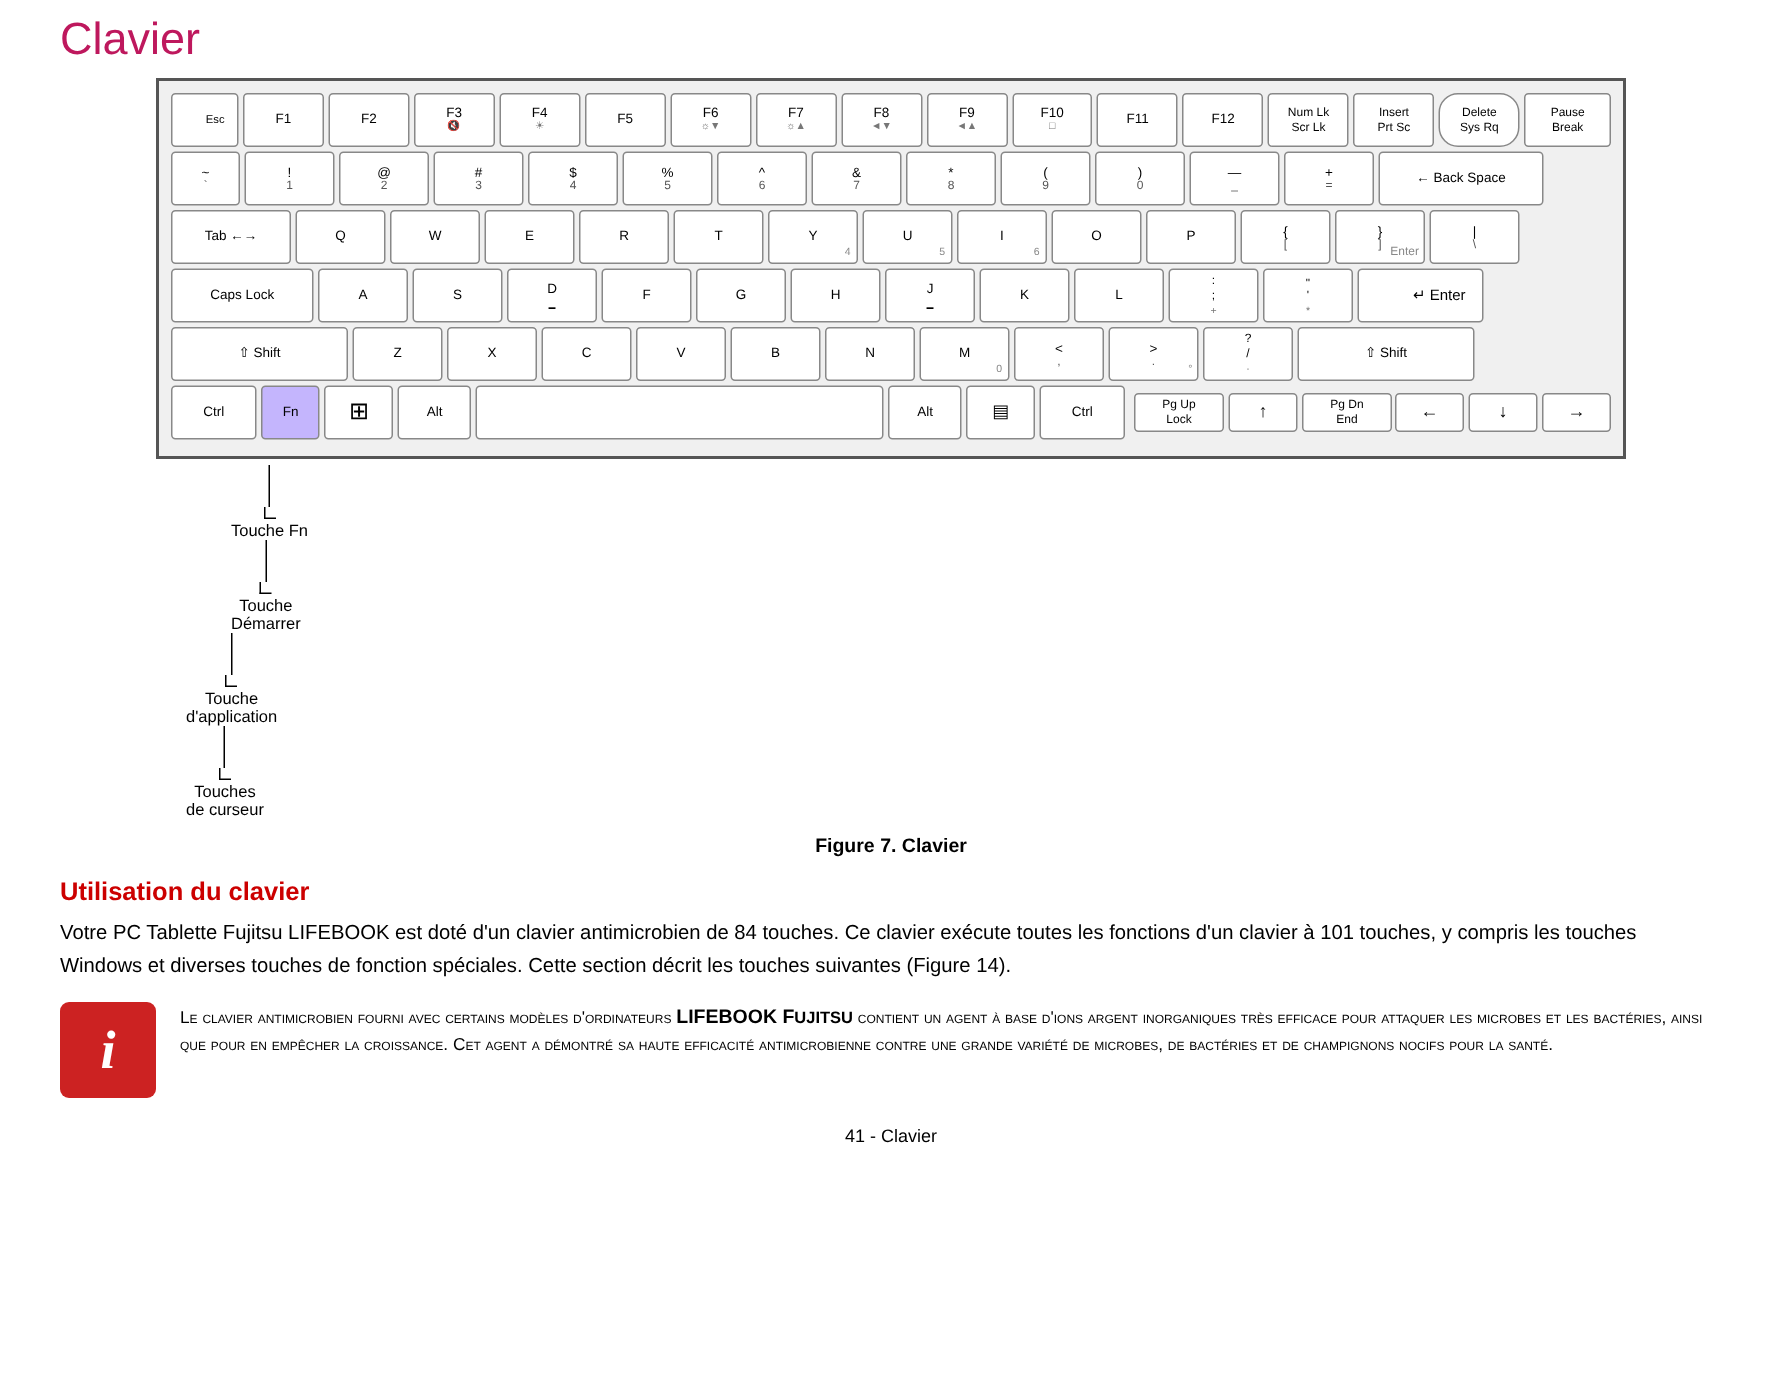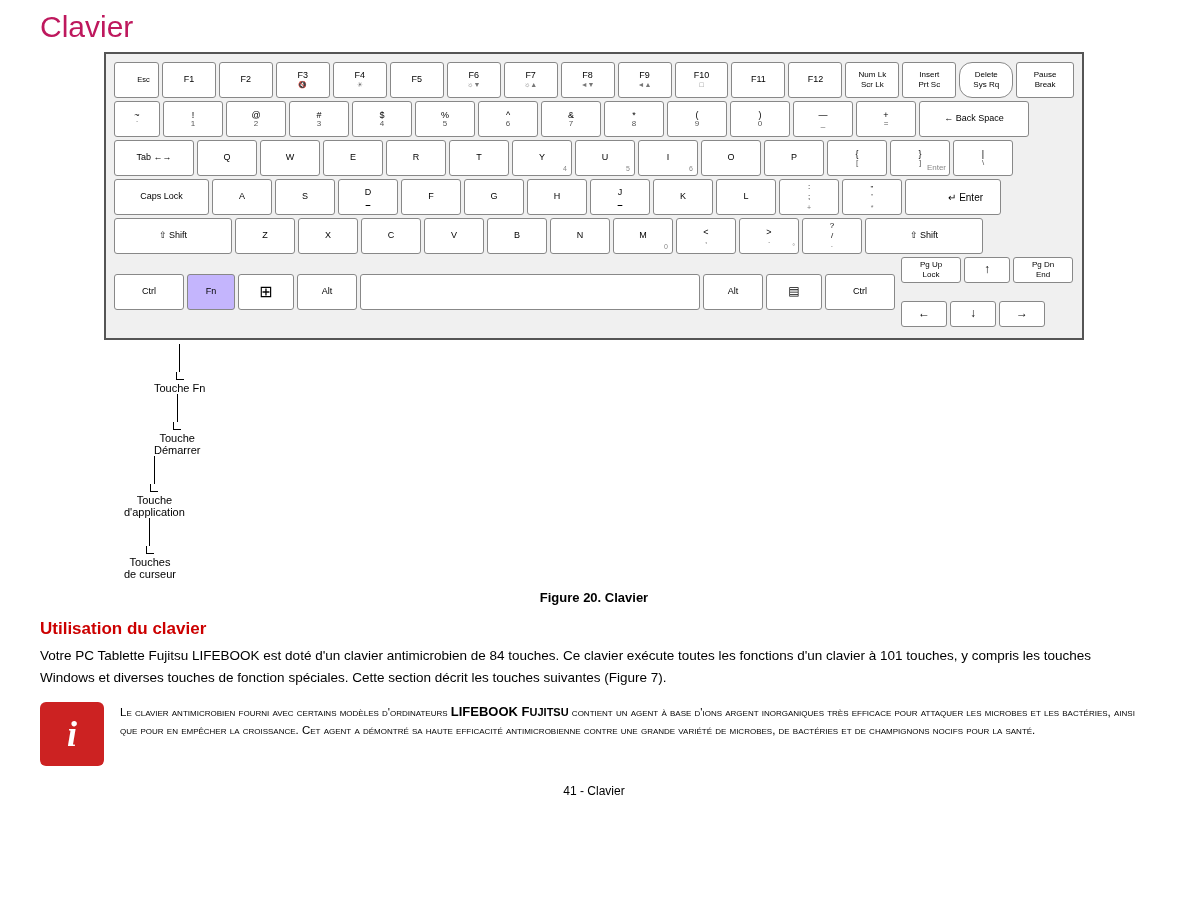--- a/index.html
+++ b/index.html
@@ -128,21 +128,21 @@
     .w-tilde { width: 46px; }
     .w-num { width: 60px; }
     .w-dash { width: 60px; }
     .w-eq { width: 60px; }
     .w-backspace { width: 110px; }
     .w-tab { width: 80px; }
     .w-letter { width: 60px; }
     .w-bracket { width: 60px; }
     .w-backslash { width: 60px; }
     .w-capslock { width: 95px; }
-    .w-enter { width: 96px; padding-left: 27px; }
+    .w-enter { width: 84px; padding-left: 27px; }
     .w-shift-l { width: 118px; }
     .w-shift-r { width: 118px; }
     .w-ctrl { width: 70px; }
     .w-fn-key { width: 48px; }
     .w-win { width: 56px; }
     .w-alt { width: 60px; }
     .w-space { width: 340px; }
     .w-app { width: 56px; }
     .w-colon { width: 60px; }
 
@@ -388,21 +388,21 @@
     <div class="keyboard-row row-last">
       <div class="key w-ctrl" style="font-size:9px;">Ctrl</div>
       <div class="key w-fn-key" style="font-size:9px; background:#c4b5fd;">Fn</div>
       <div class="key w-win" style="font-size:16px;">⊞</div>
       <div class="key w-alt" style="font-size:9px;">Alt</div>
       <div class="key w-space" style="font-size:9px;"></div>
       <div class="key w-alt" style="font-size:9px;">Alt</div>
       <div class="key w-app" style="font-size:12px;">▤</div>
       <div class="key w-ctrl" style="font-size:9px;">Ctrl</div>
 
-      <div style="display:flex; flex-direction:column; gap:18px; margin-left:3px;">
+      <div style="display:flex; gap:2px; margin-left:3px;">
         <div style="display:flex; gap:3px;">
           <div class="key" style="width:60px; min-height:26px; font-size:8px; line-height:1.2;">
               <span>Pg Up</span>
               <span>Lock</span>
             </div>
           <div class="key" style="width:46px; min-height:26px; font-size:12px;">↑</div>
           <div class="key" style="width:60px; min-height:26px; font-size:8px; line-height:1.2;">
               <span>Pg Dn</span>
               <span>End</span>
             </div>
@@ -441,25 +441,25 @@
     <div style="display:flex; flex-direction:column; align-items:center;">
       <div style="width:1px; height:28px; background:#000;"></div>
       <div style="border-left:1px solid #000; border-bottom:1px solid #000; width:8px; height:8px; margin-bottom:2px;"></div>
       <span style="font-size:11px; text-align:center;">Touches<br>de curseur</span>
     </div>
 
   </div>
 
 </div>
 
-<p class="figure-label">Figure 20.  Clavier</p>
+<p class="figure-label">Figure 7.  Clavier</p>
 
 <h2 class="section-heading">Utilisation du clavier</h2>
 
-<p class="body-text">Votre PC Tablette Fujitsu LIFEBOOK est doté d'un clavier antimicrobien de 84 touches. Ce clavier exécute toutes les fonctions d'un clavier à 101 touches, y compris les touches Windows et diverses touches de fonction spéciales. Cette section décrit les touches suivantes (Figure 7).</p>
+<p class="body-text">Votre PC Tablette Fujitsu LIFEBOOK est doté d'un clavier antimicrobien de 84 touches. Ce clavier exécute toutes les fonctions d'un clavier à 101 touches, y compris les touches Windows et diverses touches de fonction spéciales. Cette section décrit les touches suivantes (Figure 14).</p>
 
 <div class="info-box">
   <div class="info-icon">
     <span>i</span>
   </div>
   <div class="info-text">
     <span>
       L<span style="font-variant:small-caps">e clavier antimicrobien fourni avec certains modèles d'ordinateurs</span> <span class="lifebook">LIFEBOOK F<span style="font-size:11px">UJITSU</span></span> <span style="font-variant:small-caps">contient un agent à base d'ions argent inorganiques très efficace pour attaquer les microbes et les bactéries, ainsi que pour en empêcher la croissance. C</span><span style="font-variant:small-caps">et agent a démontré sa haute efficacité antimicrobienne contre une grande variété de microbes, de bactéries et de champignons nocifs pour la santé.</span>
     </span>
   </div>

